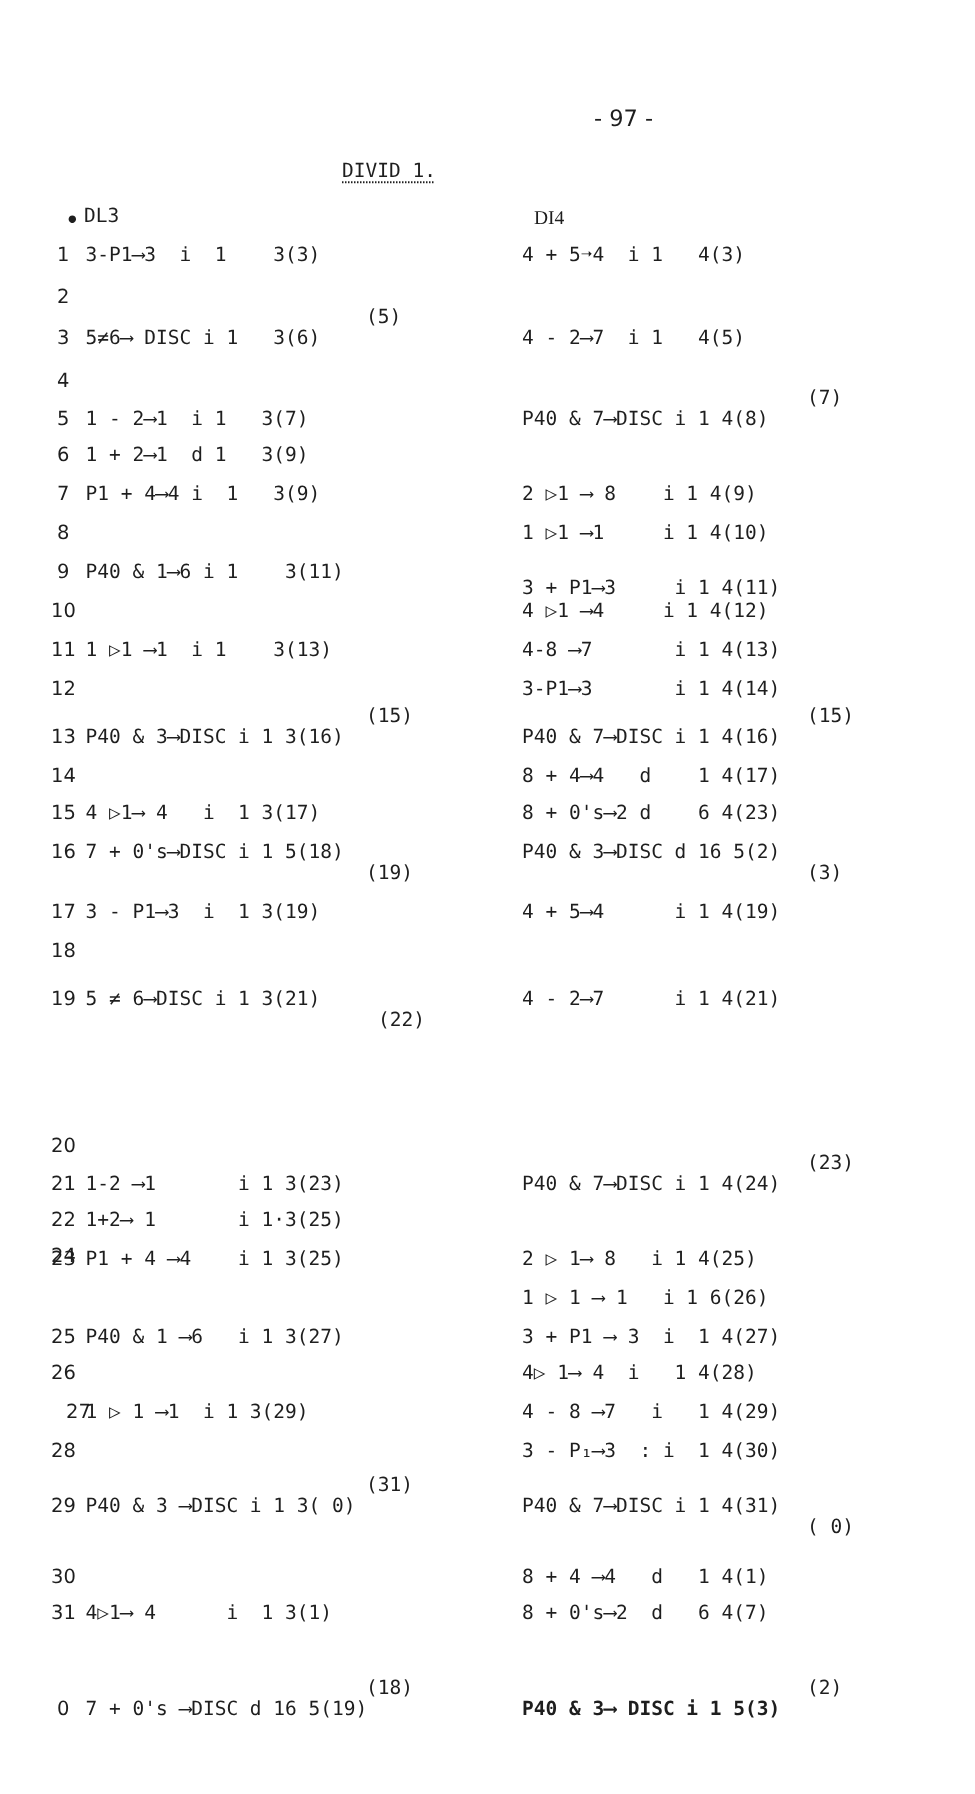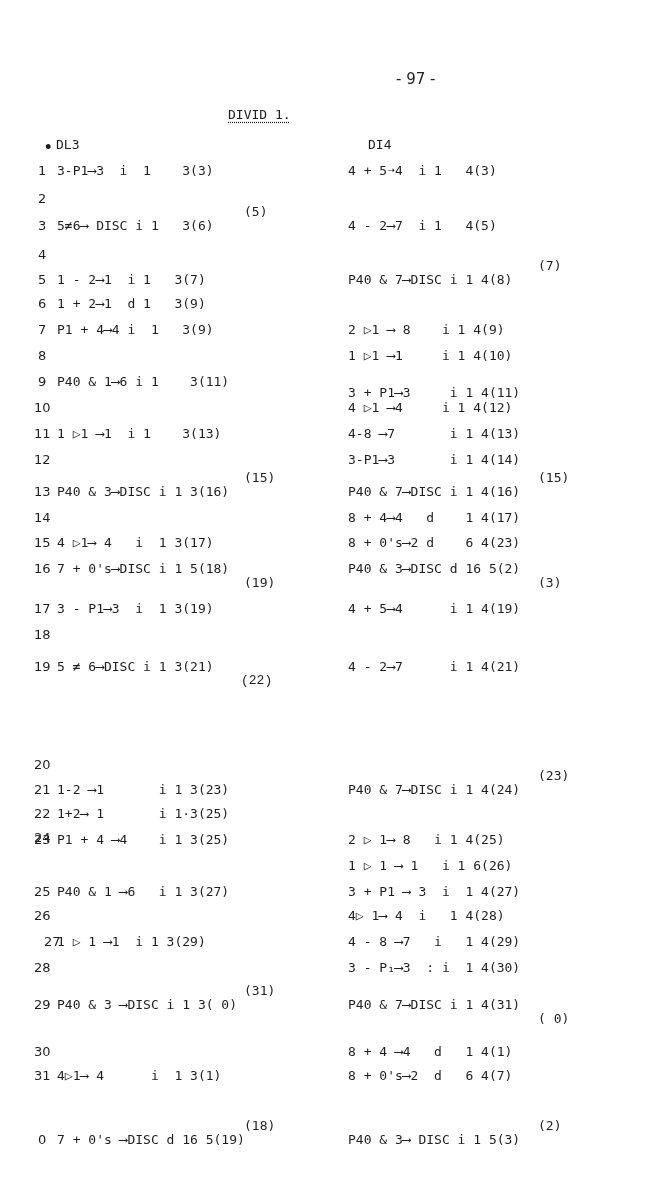--- a/index.html
+++ b/index.html
@@ -13,21 +13,21 @@
   .bullet { font-size: 14px; font-weight: bold; }
 </style>
 </head>
 <body>
 
 <div>
   <div class="abs pagenum" style="left:396px; top:72px;">- 97 -</div>
   <div class="abs title" style="left:228px; top:108px;">DIVID 1.</div>
   <div class="abs bullet" style="left:44px; top:140px;">•</div>
   <div class="abs" style="left:56px; top:138px;">DL3</div>
-  <div class="abs" style="left:368px; top:138px;">DI4</div>
+  <div class="abs" style="left:356px; top:138px;font-family:Liberation Serif, serif;">DI4</div>
 
   <div id="rows">
       <div class="abs lineno" style="left: 38px; top: 164px;">1</div>
       <div class="abs " style="left: 57px; top: 164px;">3-P1⟶3  i  1    3(3)</div>
       <div class="abs sup" style="left: 244px; top: 150px;"></div>
       <div class="abs sup" style="left: 244px; top: 178px;"></div>
       <div class="abs " style="left: 348px; top: 164px;">4 + 5➝4  i 1   4(3)</div>
       <div class="abs sup" style="left: 538px; top: 150px;"></div>
       <div class="abs sup" style="left: 538px; top: 178px;"></div>
       <div class="abs lineno" style="left: 38px; top: 192px;">2</div>
@@ -145,21 +145,21 @@
       <div class="abs lineno" style="left: 34px; top: 628px;">18</div>
       <div class="abs " style="left: 57px; top: 628px;"></div>
       <div class="abs sup" style="left: 244px; top: 614px;"></div>
       <div class="abs sup" style="left: 244px; top: 642px;"></div>
       <div class="abs " style="left: 348px; top: 628px;"></div>
       <div class="abs sup" style="left: 538px; top: 614px;"></div>
       <div class="abs sup" style="left: 538px; top: 642px;"></div>
       <div class="abs lineno" style="left: 34px; top: 660px;">19</div>
       <div class="abs " style="left: 57px; top: 660px;">5 ≠ 6⟶DISC i 1 3(21)</div>
       <div class="abs sup" style="left: 244px; top: 646px;"></div>
-      <div class="abs sup" style="left: 241px; top: 674px; font-family: Liberation Mono, monospace;">(22)</div>
+      <div class="abs sup" style="left: 252px; top: 674px;">(22)</div>
       <div class="abs " style="left: 348px; top: 660px;">4 - 2⟶7      i 1 4(21)</div>
       <div class="abs sup" style="left: 538px; top: 646px;"></div>
       <div class="abs sup" style="left: 538px; top: 674px;"></div>
       <div class="abs lineno" style="left: 34px; top: 758px;">20</div>
       <div class="abs " style="left: 57px; top: 758px;"></div>
       <div class="abs sup" style="left: 244px; top: 744px;"></div>
       <div class="abs sup" style="left: 244px; top: 772px;"></div>
       <div class="abs " style="left: 348px; top: 758px;"></div>
       <div class="abs sup" style="left: 538px; top: 744px;"></div>
       <div class="abs sup" style="left: 538px; top: 772px;"></div>
@@ -237,17 +237,17 @@
       <div class="abs " style="left: 57px; top: 1069px;">4▷1⟶ 4      i  1 3(1)</div>
       <div class="abs sup" style="left: 244px; top: 1055px;"></div>
       <div class="abs sup" style="left: 244px; top: 1083px;"></div>
       <div class="abs " style="left: 348px; top: 1069px;">8 + 0's⟶2  d   6 4(7)</div>
       <div class="abs sup" style="left: 538px; top: 1055px;"></div>
       <div class="abs sup" style="left: 538px; top: 1083px;"></div>
       <div class="abs lineno" style="left: 38px; top: 1133px;">0</div>
       <div class="abs " style="left: 57px; top: 1133px;">7 + 0's ⟶DISC d 16 5(19)</div>
       <div class="abs sup" style="left: 244px; top: 1119px;">(18)</div>
       <div class="abs sup" style="left: 244px; top: 1147px;"></div>
-      <div class="abs " style="left: 348px; top: 1133px;">P40 &amp; 3⟶ DISC i 1 5(3)</div>
+      <div class="abs " style="left: 348px; top: 1133px; font-weight: bold;">P40 &amp; 3⟶ DISC i 1 5(3)</div>
       <div class="abs sup" style="left: 538px; top: 1119px;">(2)</div>
       <div class="abs sup" style="left: 538px; top: 1147px;"></div>
     </div>
 </div>
 
 </body></html>

